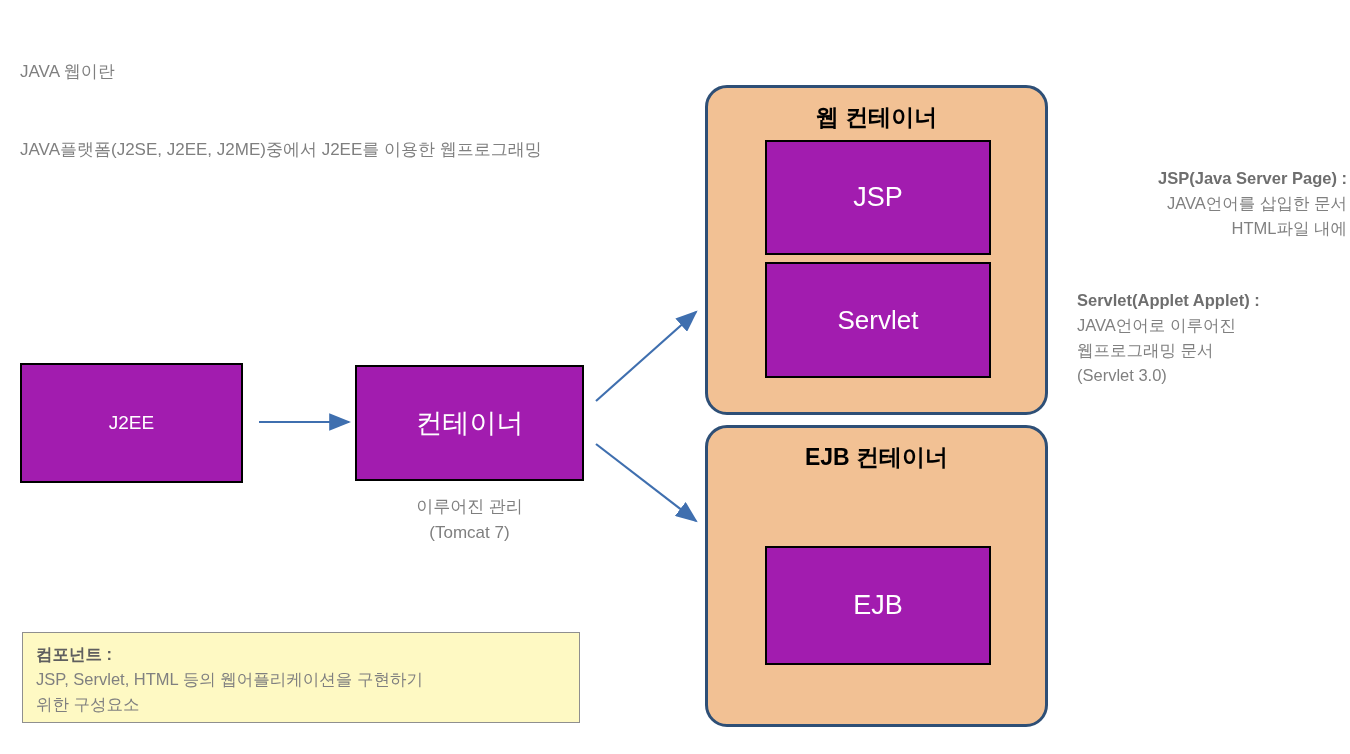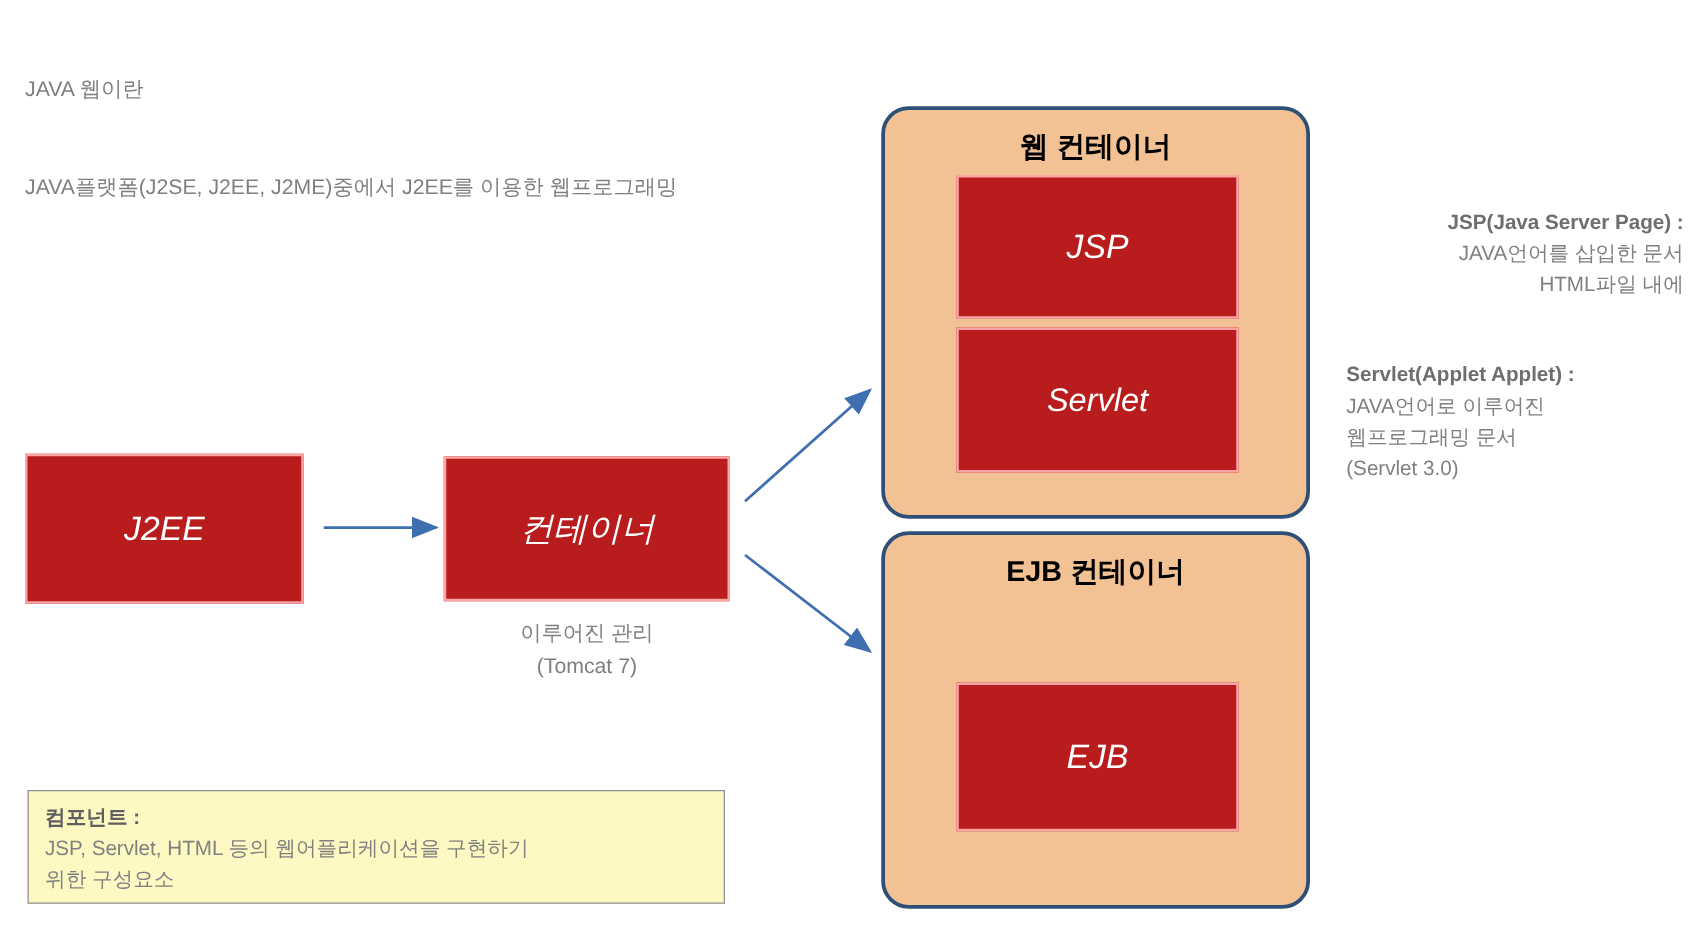--- a/index.html
+++ b/index.html
@@ -30,34 +30,33 @@
     width: 900px;
     font-size: 17px;
     line-height: 26px;
     color: #7f7f7f;
     white-space: pre;
   }
   #header-text div { white-space: nowrap; }
 
   
   .blue-box {
-    background: #b91c1c;
-    border: 2px solid #fca5a5;
+    background: #a21caf;
+    border: 2px solid #000000;
     box-sizing: border-box;
     color: #ffffff;
     display: flex;
     align-items: center;
     justify-content: center;
     text-align: center;
-    font-style: italic;
   }
   #box-j2ee {
     left: 20px; top: 363px;
     width: 223px; height: 120px;
-    font-size: 27px;
+    font-size: 19px;
   }
   #box-container {
     left: 355px; top: 365px;
     width: 229px; height: 116px;
     font-size: 27px;
   }
   #container-caption {
     left: 355px; top: 494px;
     width: 229px;
     text-align: center;

